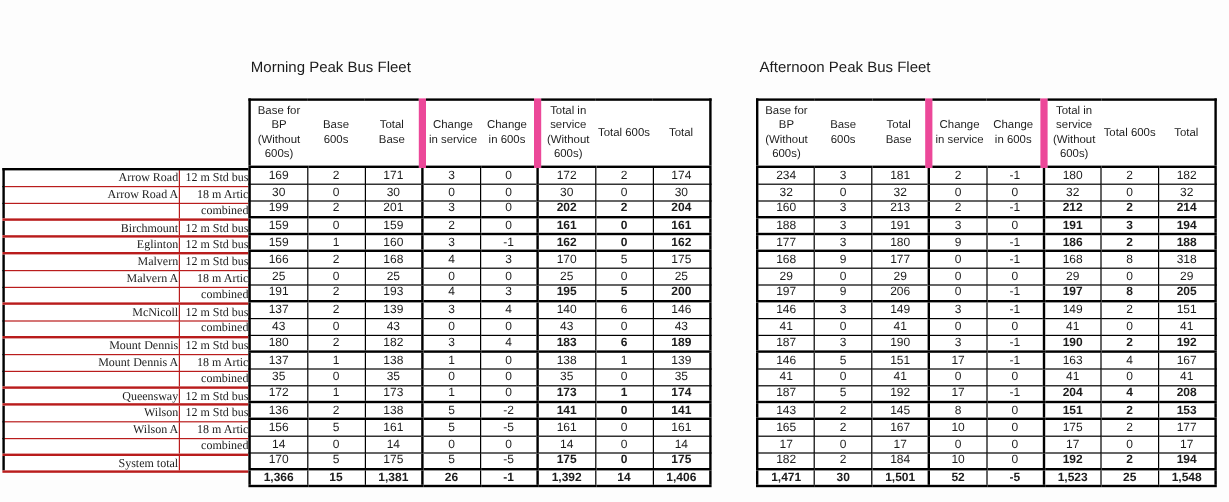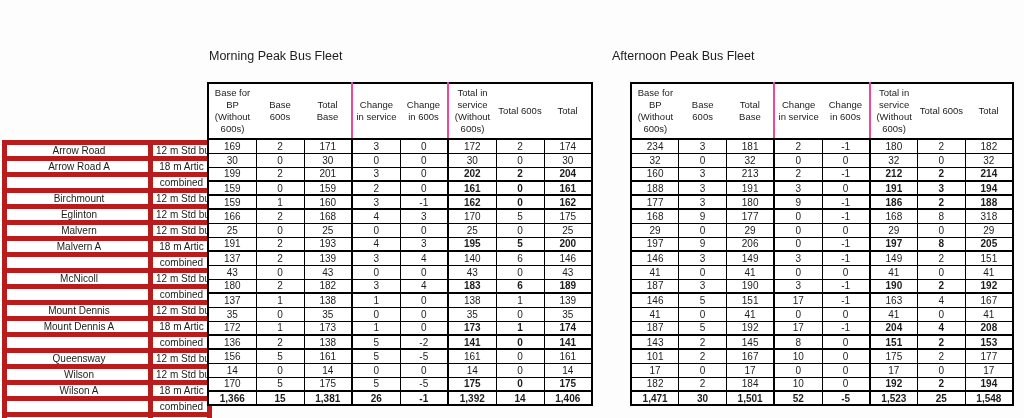--- a/index.html
+++ b/index.html
@@ -2,36 +2,36 @@
 <html><head>
 <meta charset="utf-8">
 <style>
   html,body{margin:0;padding:0;background:#fdfdfd;}
   body{width:1024px;height:418px;overflow:hidden;position:relative;
        font-family:"Liberation Sans","DejaVu Sans",sans-serif;color:#1c1c1c;}
   .page{position:absolute;inset:0;}
   .doc-title{position:absolute;left:11px;top:4px;font-size:12.5px;font-weight:bold;line-height:1.35;white-space:nowrap;}
   .sec-title{position:absolute;top:49px;margin:0;font-size:12.5px;font-weight:normal;white-space:nowrap;}
   .sec-title.morning{left:209px;}
-  .sec-title.afternoon{left:612px;}
+  .sec-title.afternoon{left:633px;}
   table{position:absolute;border-collapse:collapse;table-layout:fixed;background:#fff;border:2px solid #000;}
   td,th{padding:0;overflow:hidden;white-space:nowrap;}
   
   table.labels{left:2px;top:140px;width:205px;}
-  table.labels td{border:5px solid #b91c1c;font-size:10px;padding-left:3px;text-align:center;}
+  table.labels td{border:1px solid #b91c1c;font-size:10px;padding-left:3px;text-align:right;font-family:Liberation Serif, serif;}
   table.labels col.name-col{width:146px;}
   table.labels col.type-col{width:59px;}
   
   table.data{top:82px;width:386px;}
   table.data.morning-t{left:207px;}
   table.data.afternoon-t{left:630px;width:384px;}
   table.data thead tr{height:56px;padding-left:44px;}
   table.data th{font-weight:normal;font-size:9.5px;text-align:center;vertical-align:middle;
                 white-space:normal;line-height:1.25;border-bottom:2px solid #000;padding:0 2px;}
-  table.data th.c3,table.data th.c5{border-left:2px solid #ec4899;}
+  table.data th.c3,table.data th.c5{border-left:6px solid #ec4899;}
   table.data td{border:1px solid #000;font-size:10px;text-align:center;}
   table.data td.c3,table.data td.c5{border-left:2px solid #000;}
   tbody tr{height:14px;}
   tr.ge td{border-bottom-width:2px;}
   td.b{font-weight:bold;}
 </style>
 </head>
 <body>
 
 <div class="page">
@@ -484,21 +484,21 @@
           <td class="c0">143</td>
           <td class="c1">2</td>
           <td class="c2">145</td>
           <td class="c3">8</td>
           <td class="c4">0</td>
           <td class="c5 b">151</td>
           <td class="c6 b">2</td>
           <td class="c7 b">153</td>
         </tr>
         <tr>
-          <td class="c0">101</td>
+          <td class="c0">165</td>
           <td class="c1">2</td>
           <td class="c2">167</td>
           <td class="c3">10</td>
           <td class="c4">0</td>
           <td class="c5">175</td>
           <td class="c6">2</td>
           <td class="c7">177</td>
         </tr>
         <tr>
           <td class="c0">17</td>

